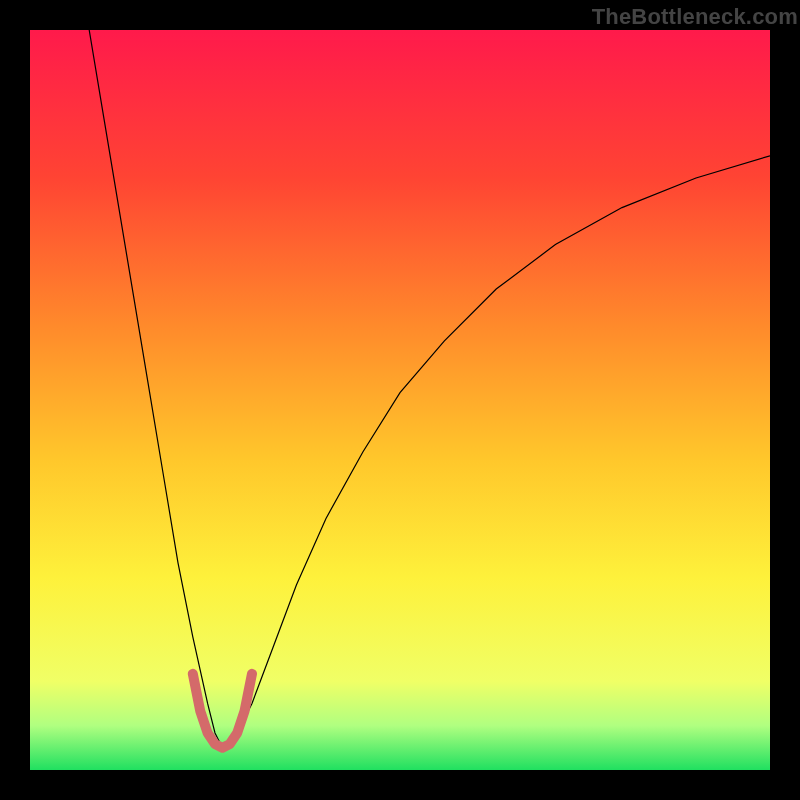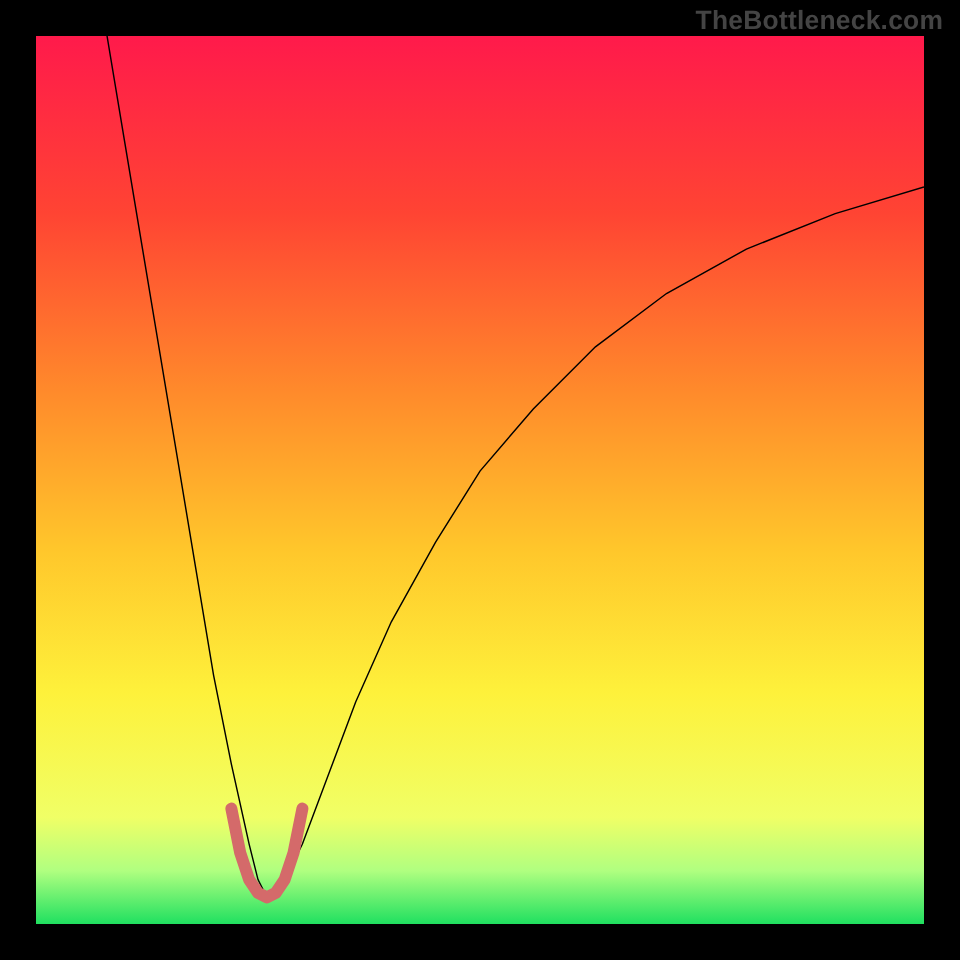--- a/index.html
+++ b/index.html
@@ -13,21 +13,21 @@
   }
   .frame {
     position: relative;
     width: 800px;
     height: 800px;
     background: #000;
   }
   .watermark {
     position: absolute;
     top: 4px;
-    right: 14px;
+    right: 2px;
     color: #444;
     font-size: 22px;
     font-weight: 600;
     letter-spacing: 0.2px;
     z-index: 5;
   }
   .plot {
     position: absolute;
     left: 30px;
     top: 30px;

